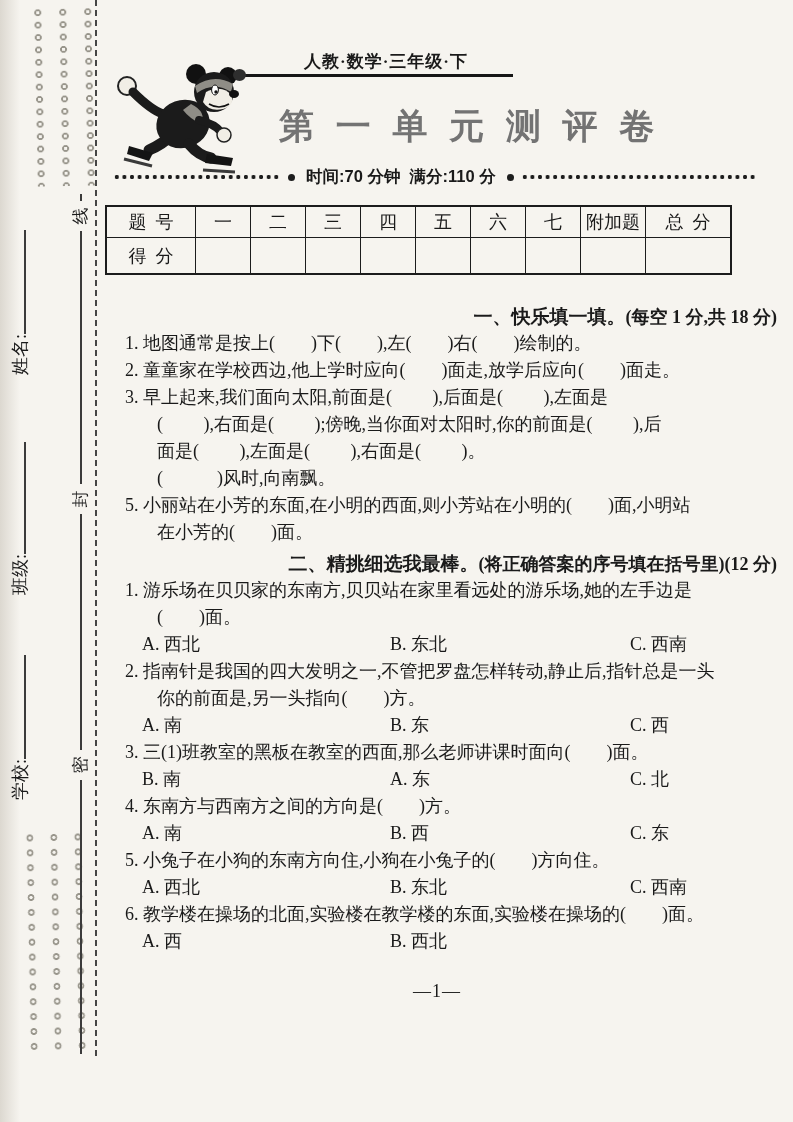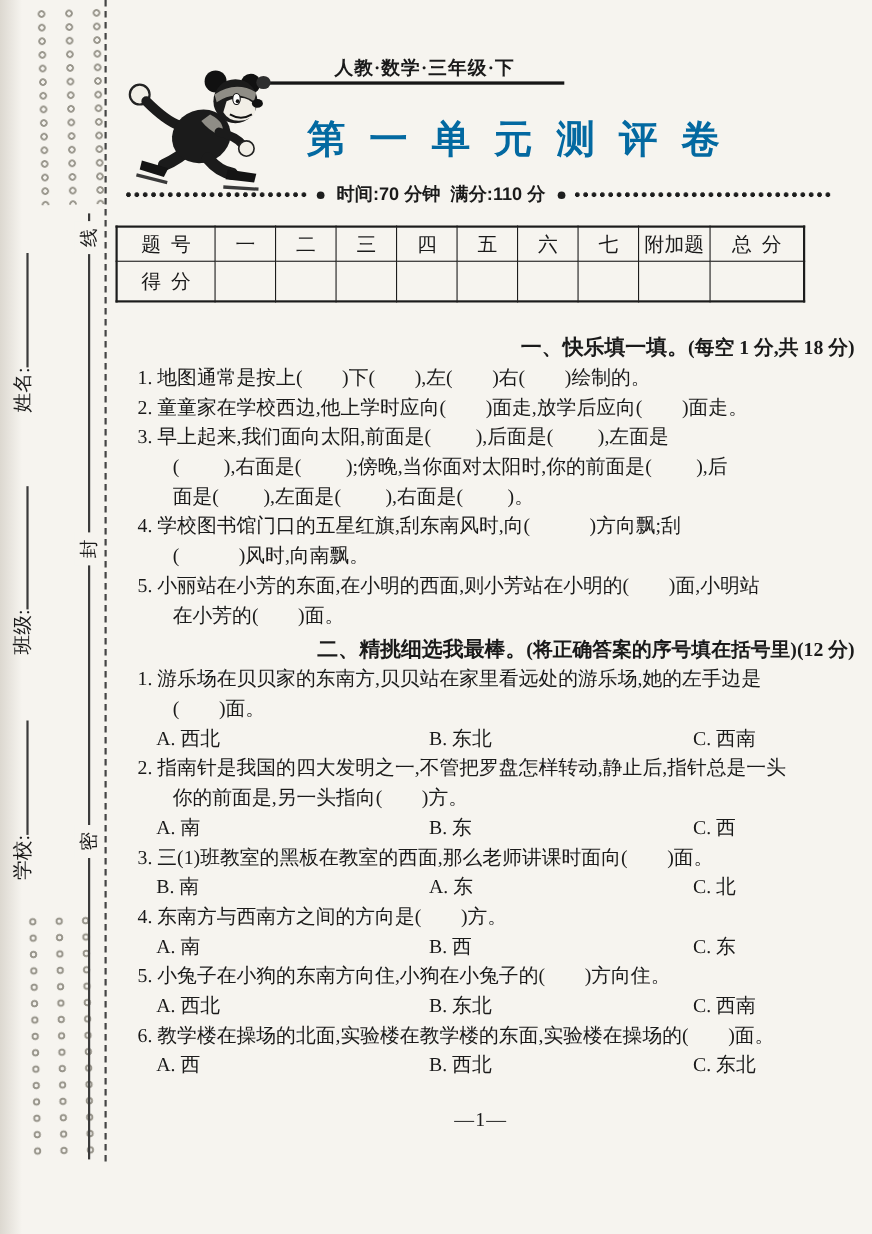--- a/index.html
+++ b/index.html
@@ -59,21 +59,21 @@
   }
   .edition-text {
     text-align:center; padding-left:24px;
     font-weight:bold; font-size:17px; letter-spacing:1px;
     font-family:"Liberation Serif", serif;
   }
   .paper-title {
     position:absolute; left:182px; top:103px; margin:0;
     font-family:"Liberation Sans", sans-serif;
     font-weight:bold; font-size:35px; letter-spacing:6px; white-space:pre;
-    color:#0369a1;
+    color:#737373;
   }
   .meta-row {
     position:absolute; left:16px; top:167px; width:644px; height:20px;
     display:flex; align-items:center;
   }
   .dotline {
     height:6px;
     background-image:radial-gradient(circle, #1d1d1d 1.9px, rgba(0,0,0,0) 2.3px);
     background-size:7.6px 6px; background-position:left center; background-repeat:repeat-x;
   }
@@ -210,21 +210,20 @@
     </tbody>
   </table>
 
   <section class="sec1">
     <div class="sec-heading"><span class="sec-title">一、快乐填一填。</span><span class="sec-note">(每空 1 分,共 18 分)</span></div>
     <div class="line fl">1. 地图通常是按上(        )下(        ),左(        )右(        )绘制的。</div>
     <div class="line fl">2. 童童家在学校西边,他上学时应向(        )面走,放学后应向(        )面走。</div>
     <div class="line fl">3. 早上起来,我们面向太阳,前面是(         ),后面是(         ),左面是</div>
     <div class="line cl">(         ),右面是(         );傍晚,当你面对太阳时,你的前面是(         ),后</div>
     <div class="line cl">面是(         ),左面是(         ),右面是(         )。</div>
-    <div class="line fl">4. 学校图书馆门口的五星红旗,刮东南风时,向(            )方向飘;刮</div>
     <div class="line cl">(            )风时,向南飘。</div>
     <div class="line fl">5. 小丽站在小芳的东面,在小明的西面,则小芳站在小明的(        )面,小明站</div>
     <div class="line cl">在小芳的(        )面。</div>
   </section>
 
   <section class="sec2">
     <div class="sec-heading"><span class="sec-title">二、精挑细选我最棒。</span><span class="sec-note">(将正确答案的序号填在括号里)(12 分)</span></div>
 
     <div class="line fl">1. 游乐场在贝贝家的东南方,贝贝站在家里看远处的游乐场,她的左手边是</div>
     <div class="line cl">(        )面。</div>
@@ -260,18 +259,17 @@
     <div class="opts">
       <span>A. 西北</span>
       <span>B. 东北</span>
       <span>C. 西南</span>
     </div>
 
     <div class="line fl">6. 教学楼在操场的北面,实验楼在教学楼的东面,实验楼在操场的(        )面。</div>
     <div class="opts">
       <span>A. 西</span>
       <span>B. 西北</span>
-      <span>C. 东北</span>
     </div>
   </section>
 
   <div class="footer">—1—</div>
 </main>
 
 </body></html>

